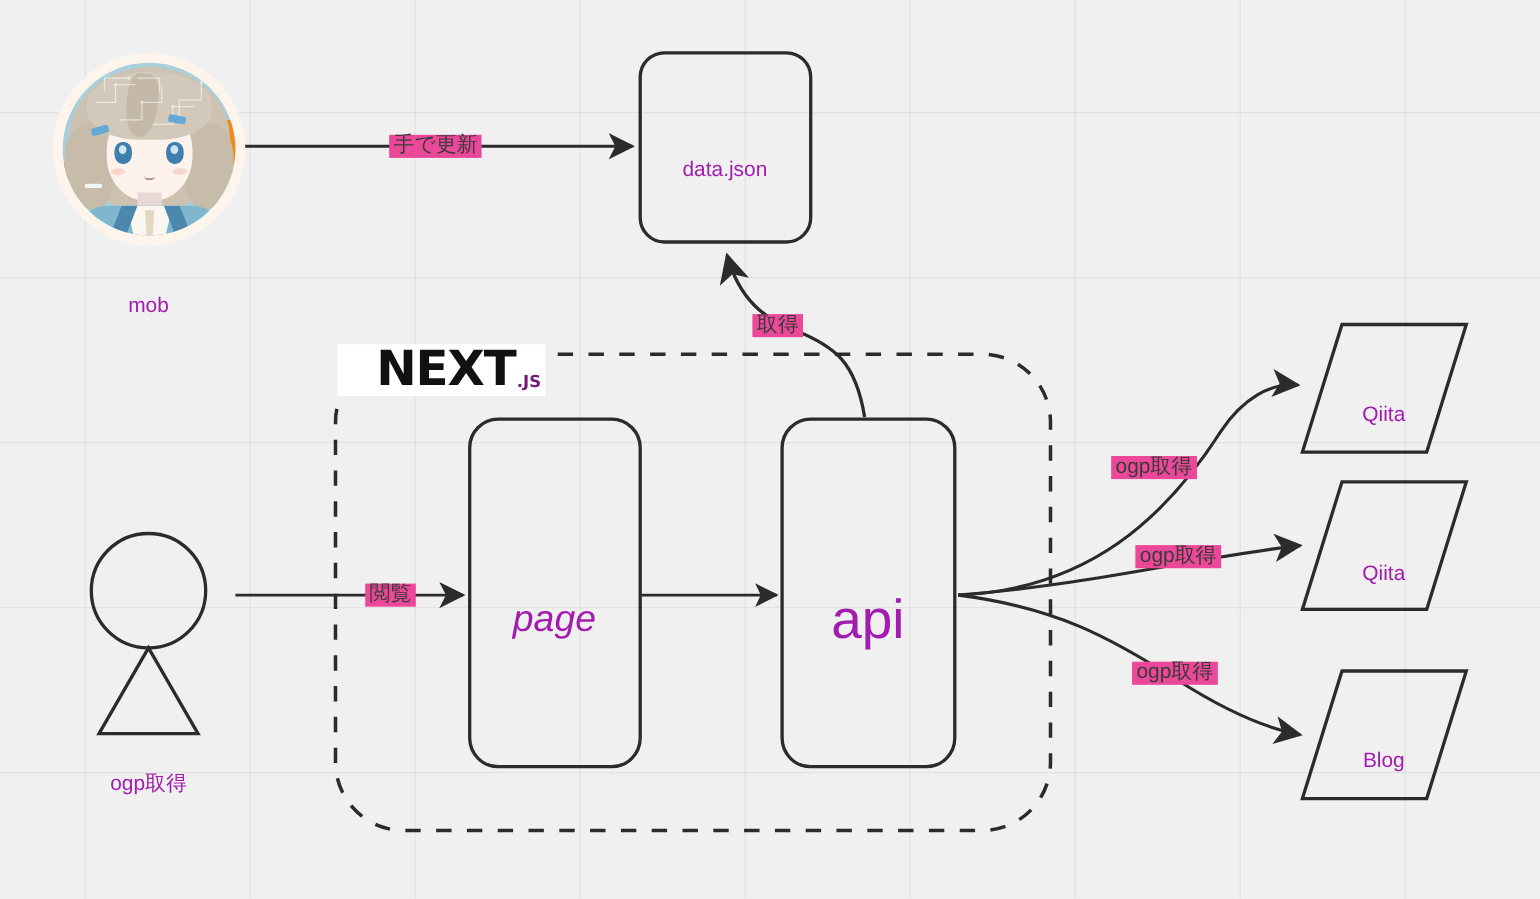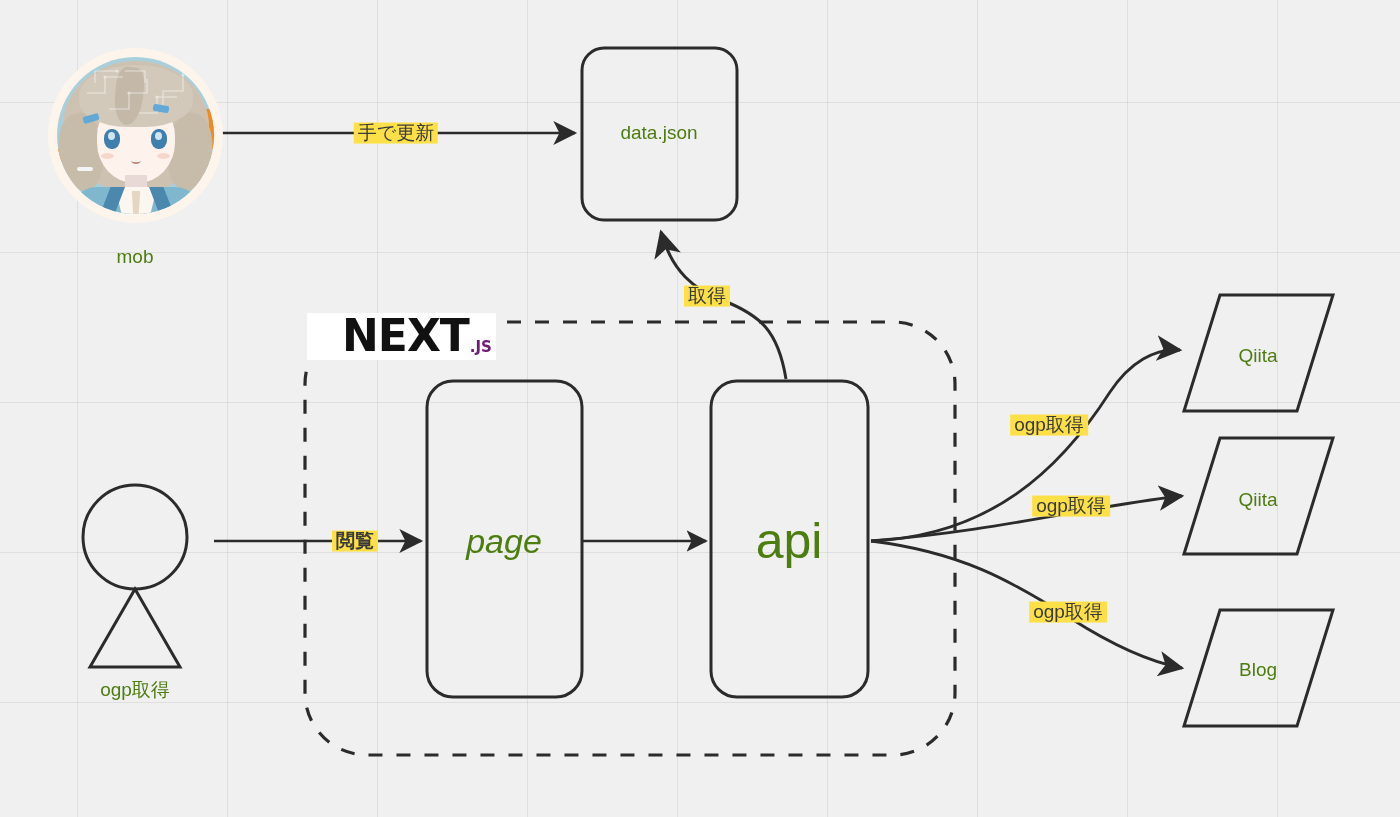--- a/index.html
+++ b/index.html
@@ -18,30 +18,31 @@
     background-size:150px 150px;
     background-position:77px 102px;
     pointer-events:none;
   }
   #canvas{position:absolute;inset:0;}
   .lbl{
     position:absolute;
     color:#3b3b3b;
     white-space:nowrap;
     transform:translate(-50%,-50%);
-    background:#fde047;
+    background:#ec4899;
     padding:0 4px;
     line-height:1.1;
   }
   .node-text{
     position:absolute;
     transform:translate(-50%,-50%);
-    color:#4d7c0f;
+    color:#a21caf;
     white-space:nowrap;
     text-align:center;
+    margin-top:22px;
   }
   
   #avatar{
     position:absolute;left:48px;top:48px;width:175px;height:175px;
     border-radius:50%;
     background:#fdf4ec;
     overflow:hidden;
   }
   #avatar .inner{
     position:absolute;left:9px;top:9px;width:157px;height:157px;
@@ -256,17 +257,17 @@
 <div class="node-text" style="left:135px;top:690px;font-size:19px;">ogp取得</div>
 
 <div class="node-text" style="left:659px;top:133px;font-size:19px;">data.json</div>
 <div class="node-text" style="left:504px;top:541px;font-size:34px;font-style:italic;">page</div>
 <div class="node-text" style="left:789px;top:541px;font-size:50px;">api</div>
 <div class="node-text" style="left:1258px;top:356px;font-size:19px;">Qiita</div>
 <div class="node-text" style="left:1258px;top:500px;font-size:19px;">Qiita</div>
 <div class="node-text" style="left:1258px;top:670px;font-size:19px;">Blog</div>
 
 <div class="lbl" style="left:396px;top:133px;font-size:19px;">手で更新</div>
-<div class="lbl" style="left:355px;top:541px;font-size:19px;font-weight:bold;">閲覧</div>
+<div class="lbl" style="left:355px;top:541px;font-size:19px;">閲覧</div>
 <div class="lbl" style="left:707px;top:296px;font-size:19px;">取得</div>
 <div class="lbl" style="left:1049px;top:425px;font-size:19px;">ogp取得</div>
 <div class="lbl" style="left:1071px;top:506px;font-size:19px;">ogp取得</div>
 <div class="lbl" style="left:1068px;top:612px;font-size:19px;">ogp取得</div>
 
 </body></html>

